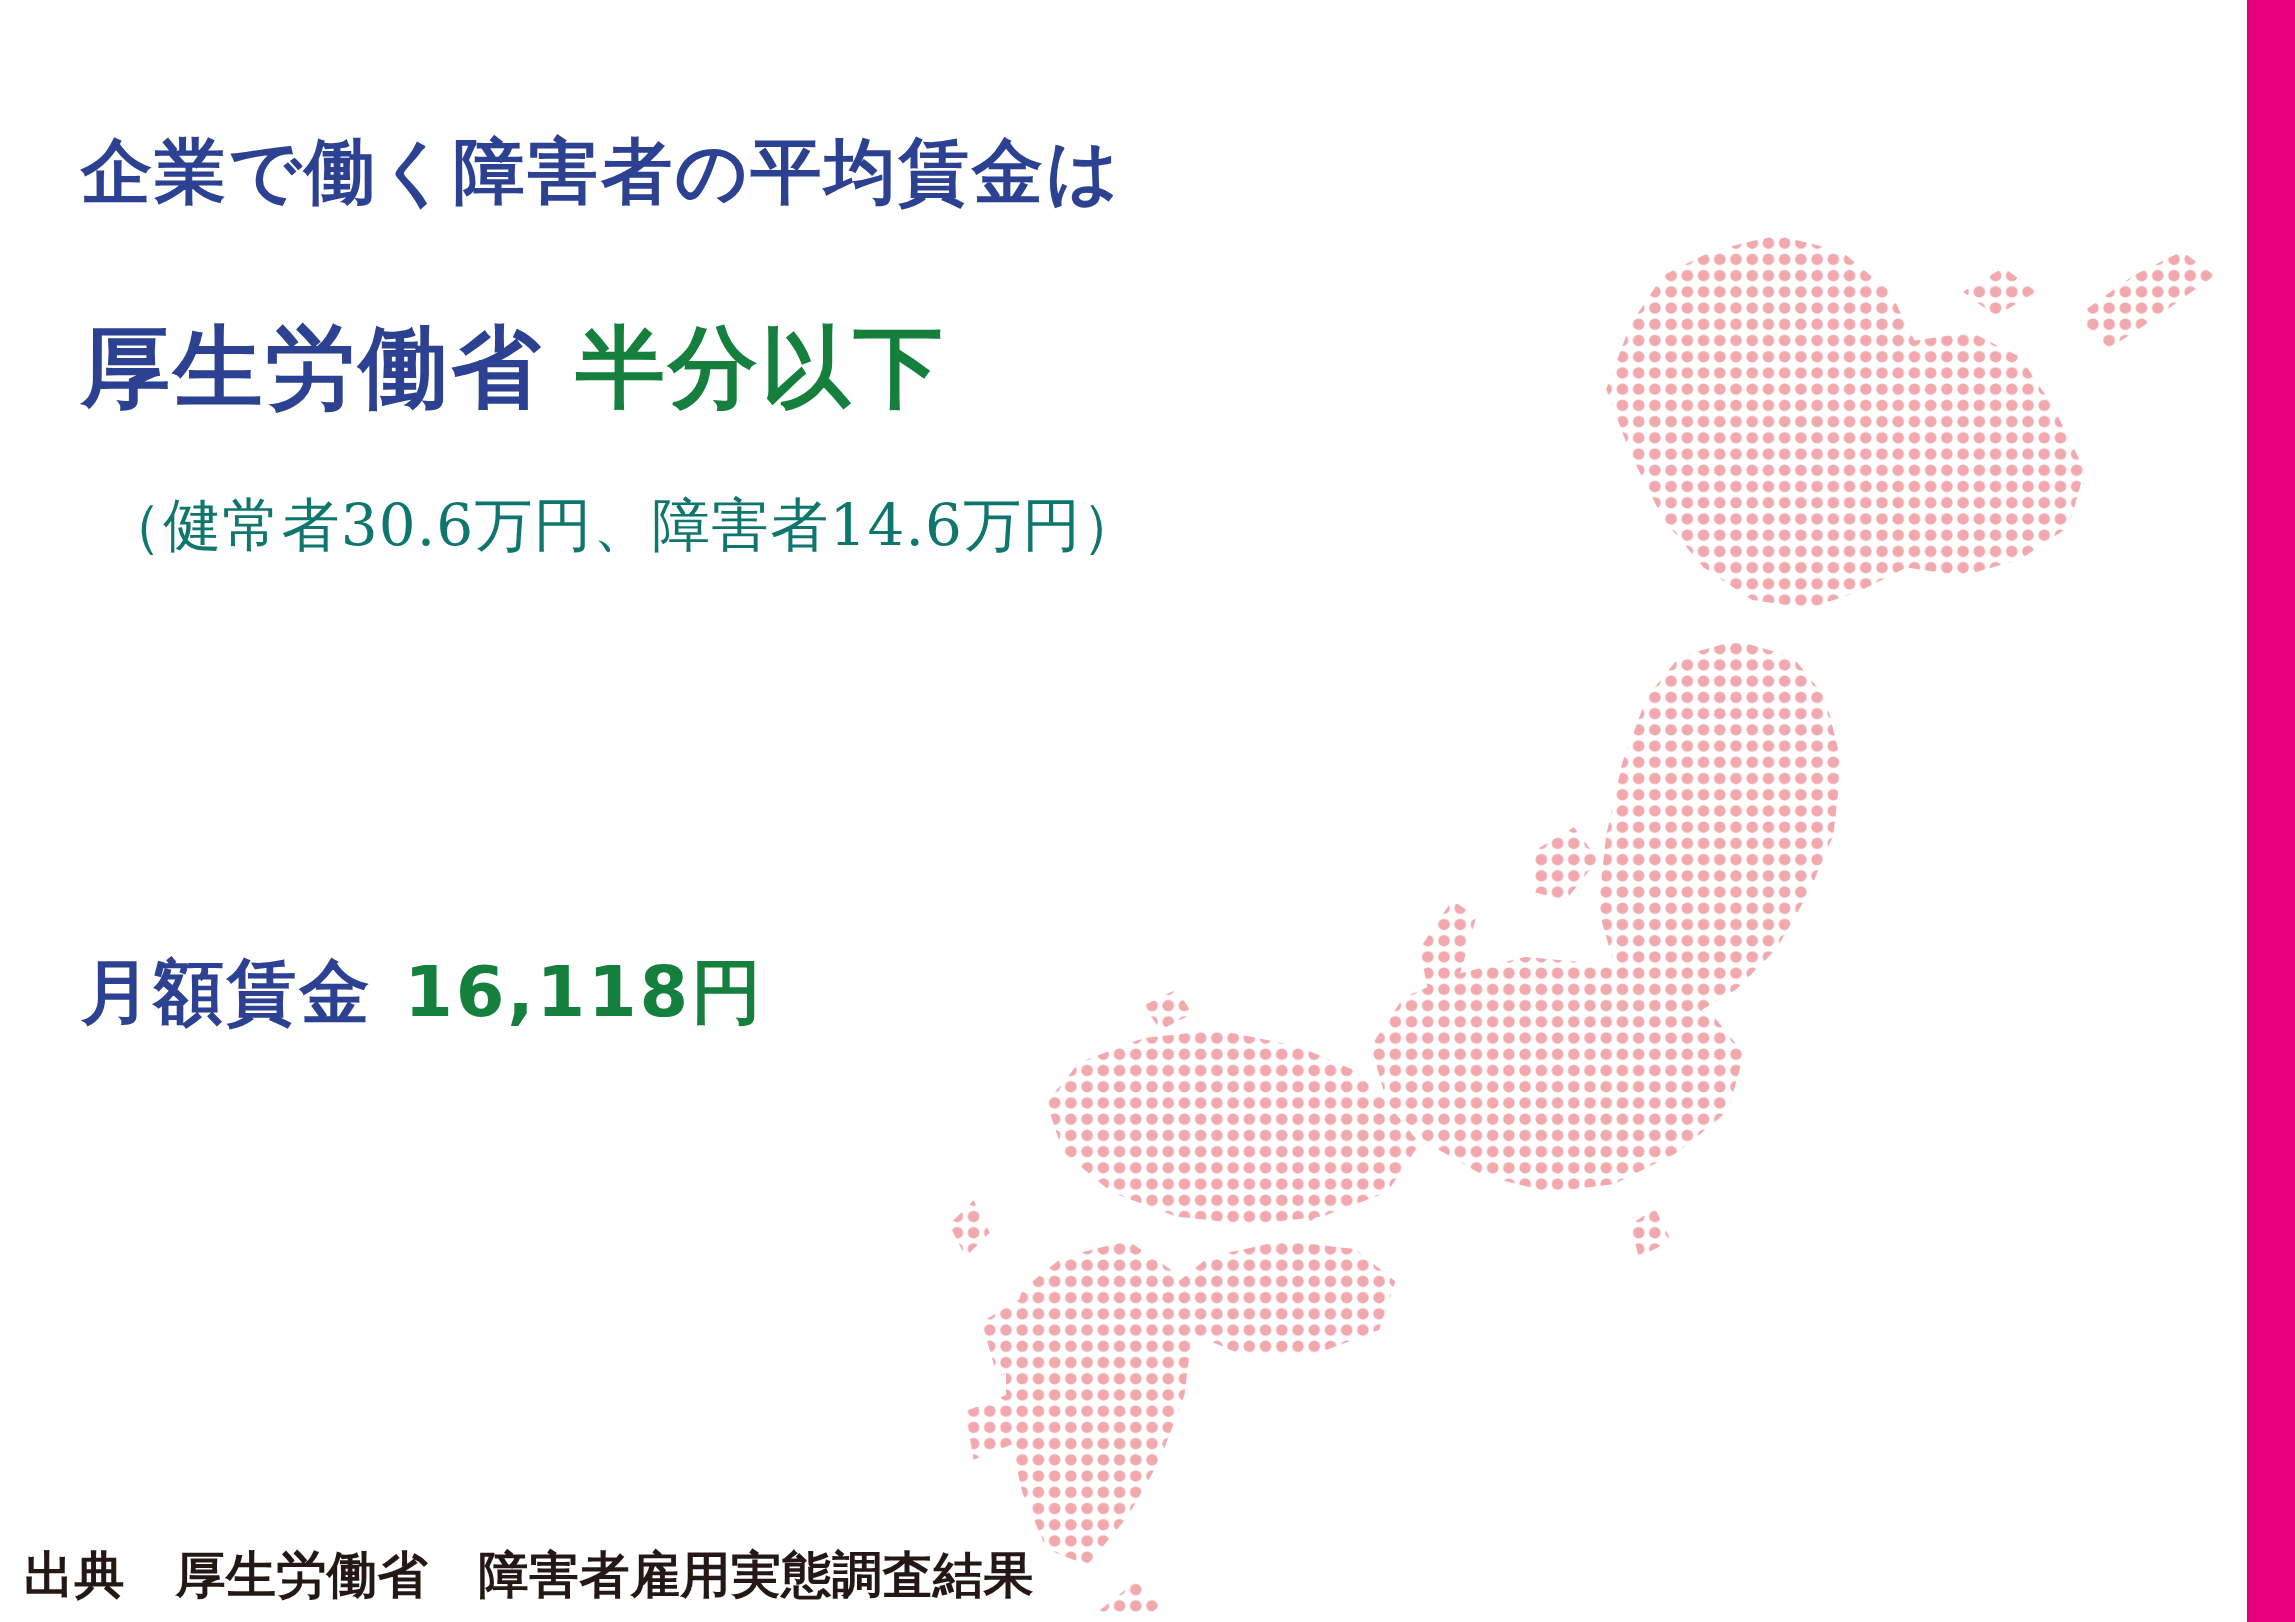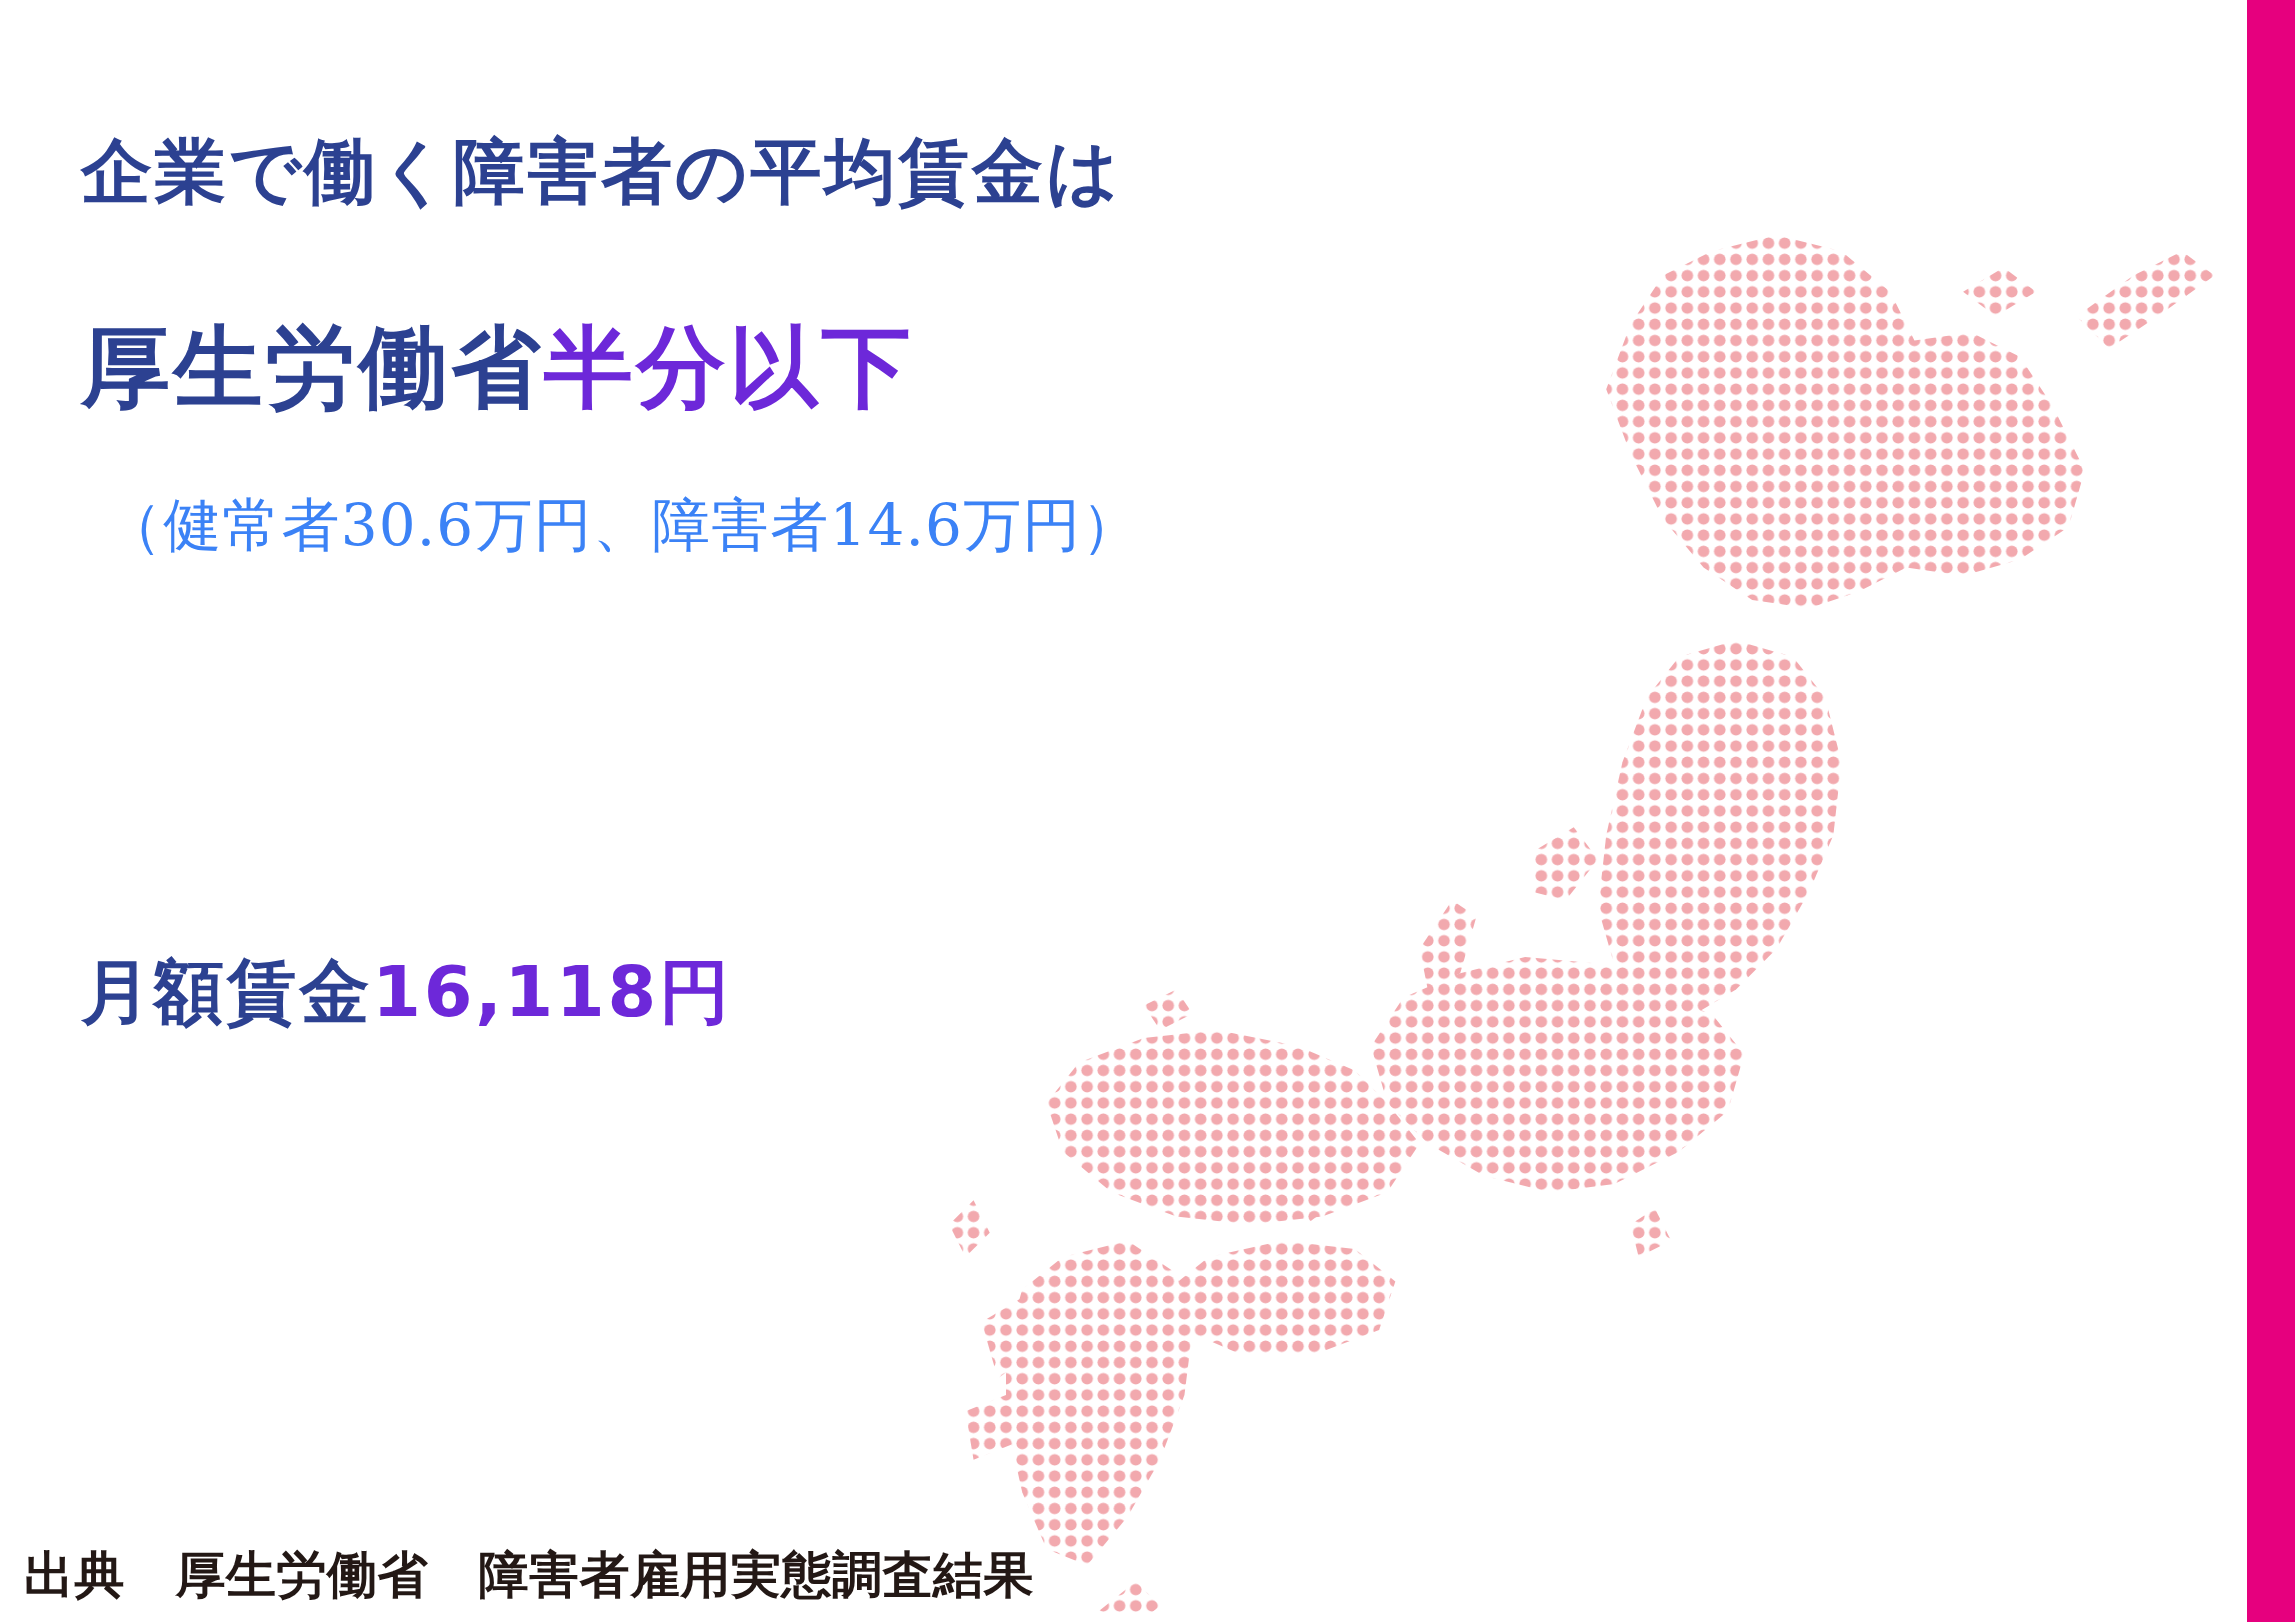--- a/index.html
+++ b/index.html
@@ -72,30 +72,31 @@
     top: 791px;
     font-size: 89px;
   }
   #headline-4 {
     left: 81px;
     top: 957px;
     font-size: 70px;
   }
 
   .pink {
-    color: #6d28d9;
+    color: #15803d;
+    margin-left: 32px;
   }
 
   #sub-note {
     position: absolute;
     left: 104px;
     top: 487px;
     font-size: 58px;
     font-weight: normal;
-    color: #3b82f6;
+    color: #0f766e;
     letter-spacing: 0.02em;
     white-space: nowrap;
     font-family: "DejaVu Serif", "Liberation Serif", serif;
   }
 
   #source-line {
     position: absolute;
     left: 24px;
     top: 1542px;
     font-size: 50px;

